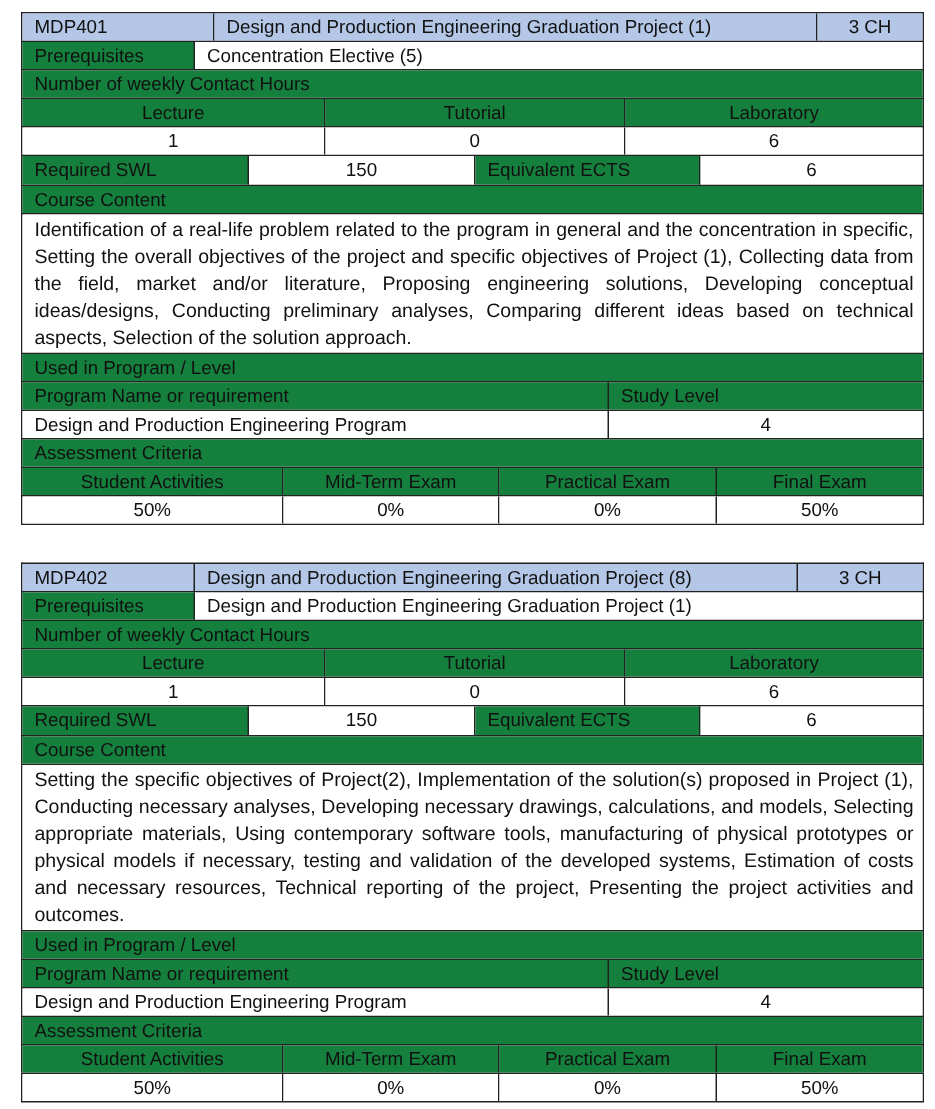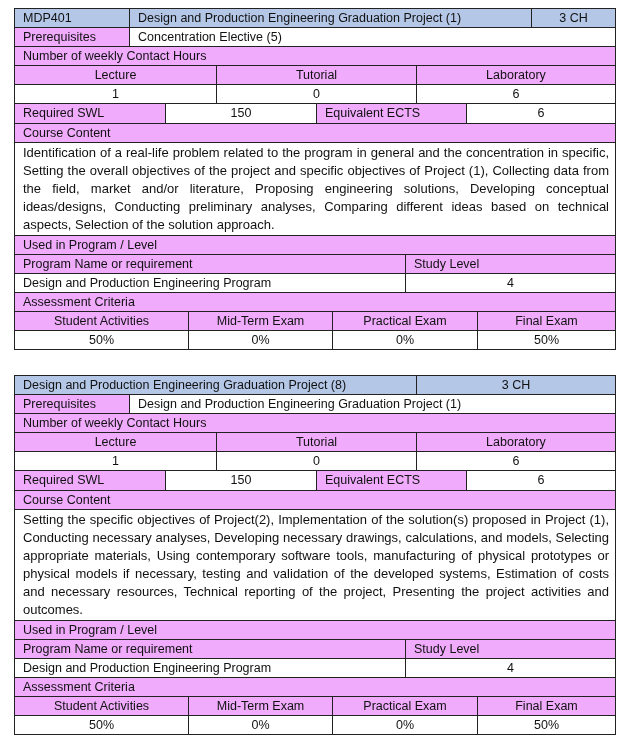--- a/index.html
+++ b/index.html
@@ -8,33 +8,33 @@
   .course { position: absolute; left: 14px; width: 602px; }
   .course.c1 { top: 8px; }
   .course.c2 { top: 375px; }
   .row { display: flex; border-left: 1px solid #222; border-right: 1px solid #222; border-top: 1px solid #222; box-sizing: border-box; }
   .row.last { border-bottom: 1px solid #222; justify-content: space-between; }
   .cell { box-sizing: border-box; border-right: 1px solid #222; height: 18px; line-height: 18px; padding: 0 8px;
           white-space: nowrap; overflow: hidden; }
   .cell:last-child { border-right: none; }
   .center { text-align: center; }
   .blue { background: #b4c7e7; }
-  .green { background: #f0abfc; }
+  .green { background: #15803d; }
   .white { background: #ffffff; }
   .full { flex: 1; }
   .content { height: auto; white-space: normal; line-height: 18px; padding: 1px 6px 1px 8px; text-align: justify;
              text-align-last: left; font-size: 13px; }
   .hrow .cell { height: 19px; line-height: 19px; }
 </style>
 </head>
 <body>
 
 <div class="course c1">
   <div class="row">
-    <div class="cell blue" style="width:115px">MDP401</div>
+    <div class="cell blue" style="width:128px">MDP401</div>
     <div class="cell blue" style="width:402px">Design and Production Engineering Graduation Project (1)</div>
     <div class="cell blue center full">3 CH</div>
   </div>
   <div class="row">
     <div class="cell green" style="width:115px">Prerequisites</div>
     <div class="cell white full">Concentration Elective (5)</div>
   </div>
   <div class="row">
     <div class="cell green full">Number of weekly Contact Hours</div>
   </div>
@@ -83,20 +83,21 @@
   <div class="row last">
     <div class="cell white center" style="width:174px">50%</div>
     <div class="cell white center" style="width:144px">0%</div>
     <div class="cell white center" style="width:145px">0%</div>
     <div class="cell white center full">50%</div>
   </div>
 </div>
 
 <div class="course c2">
   <div class="row">
+    <div class="cell blue" style="width:115px">MDP402</div>
     <div class="cell blue" style="width:402px">Design and Production Engineering Graduation Project (8)</div>
     <div class="cell blue center full">3 CH</div>
   </div>
   <div class="row">
     <div class="cell green" style="width:115px">Prerequisites</div>
     <div class="cell white full">Design and Production Engineering Graduation Project (1)</div>
   </div>
   <div class="row">
     <div class="cell green full">Number of weekly Contact Hours</div>
   </div>

